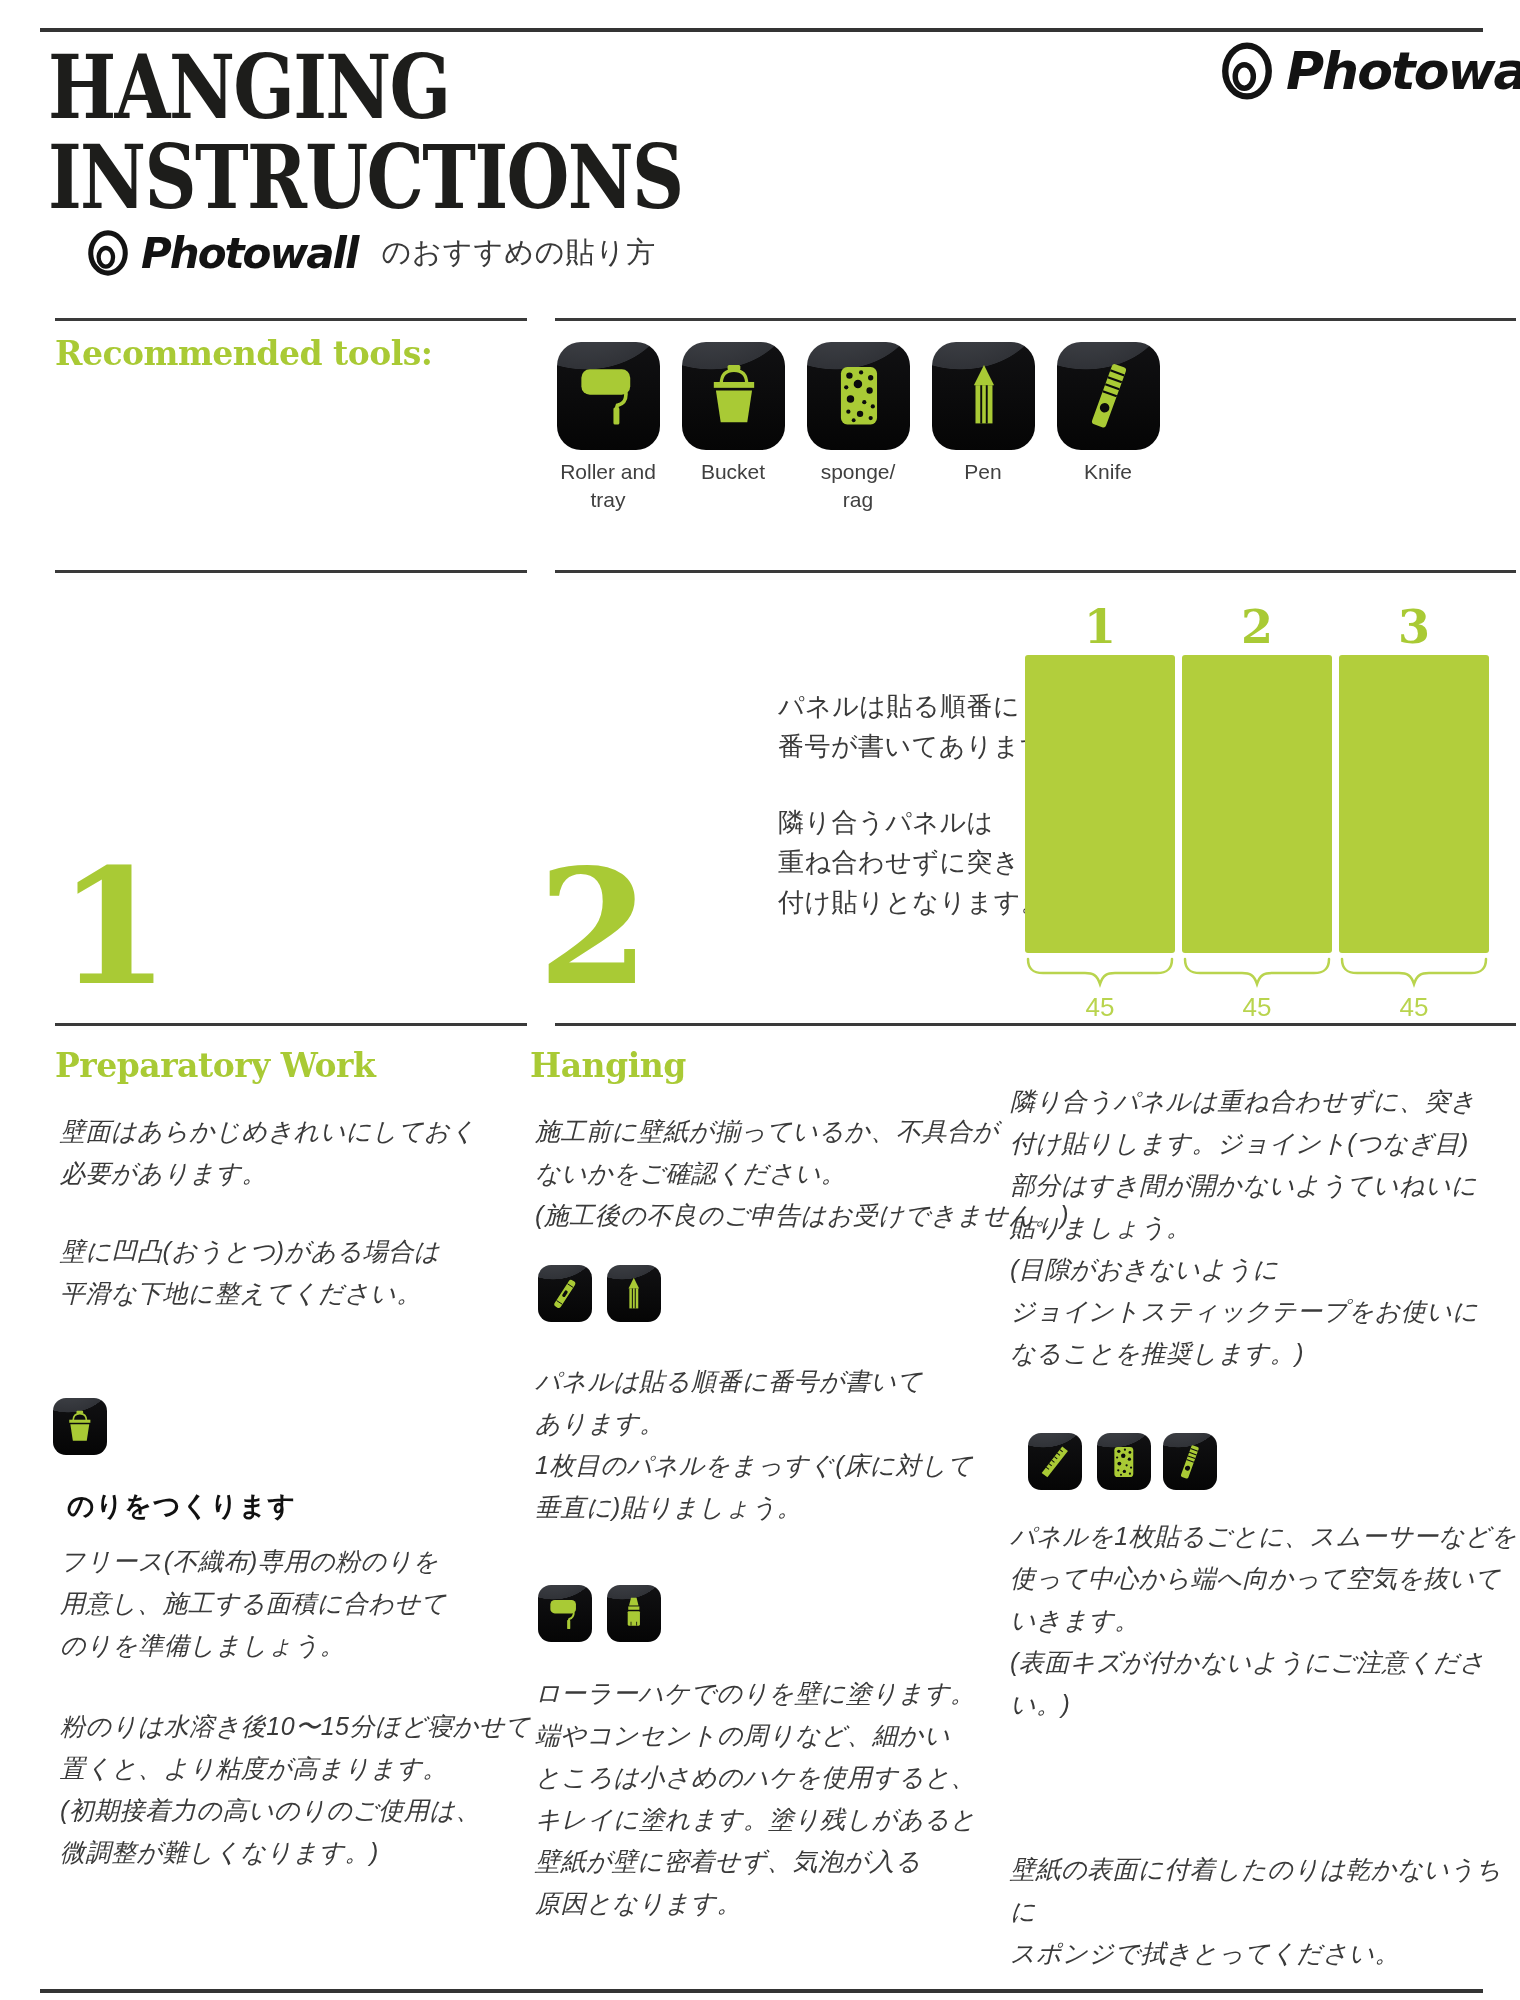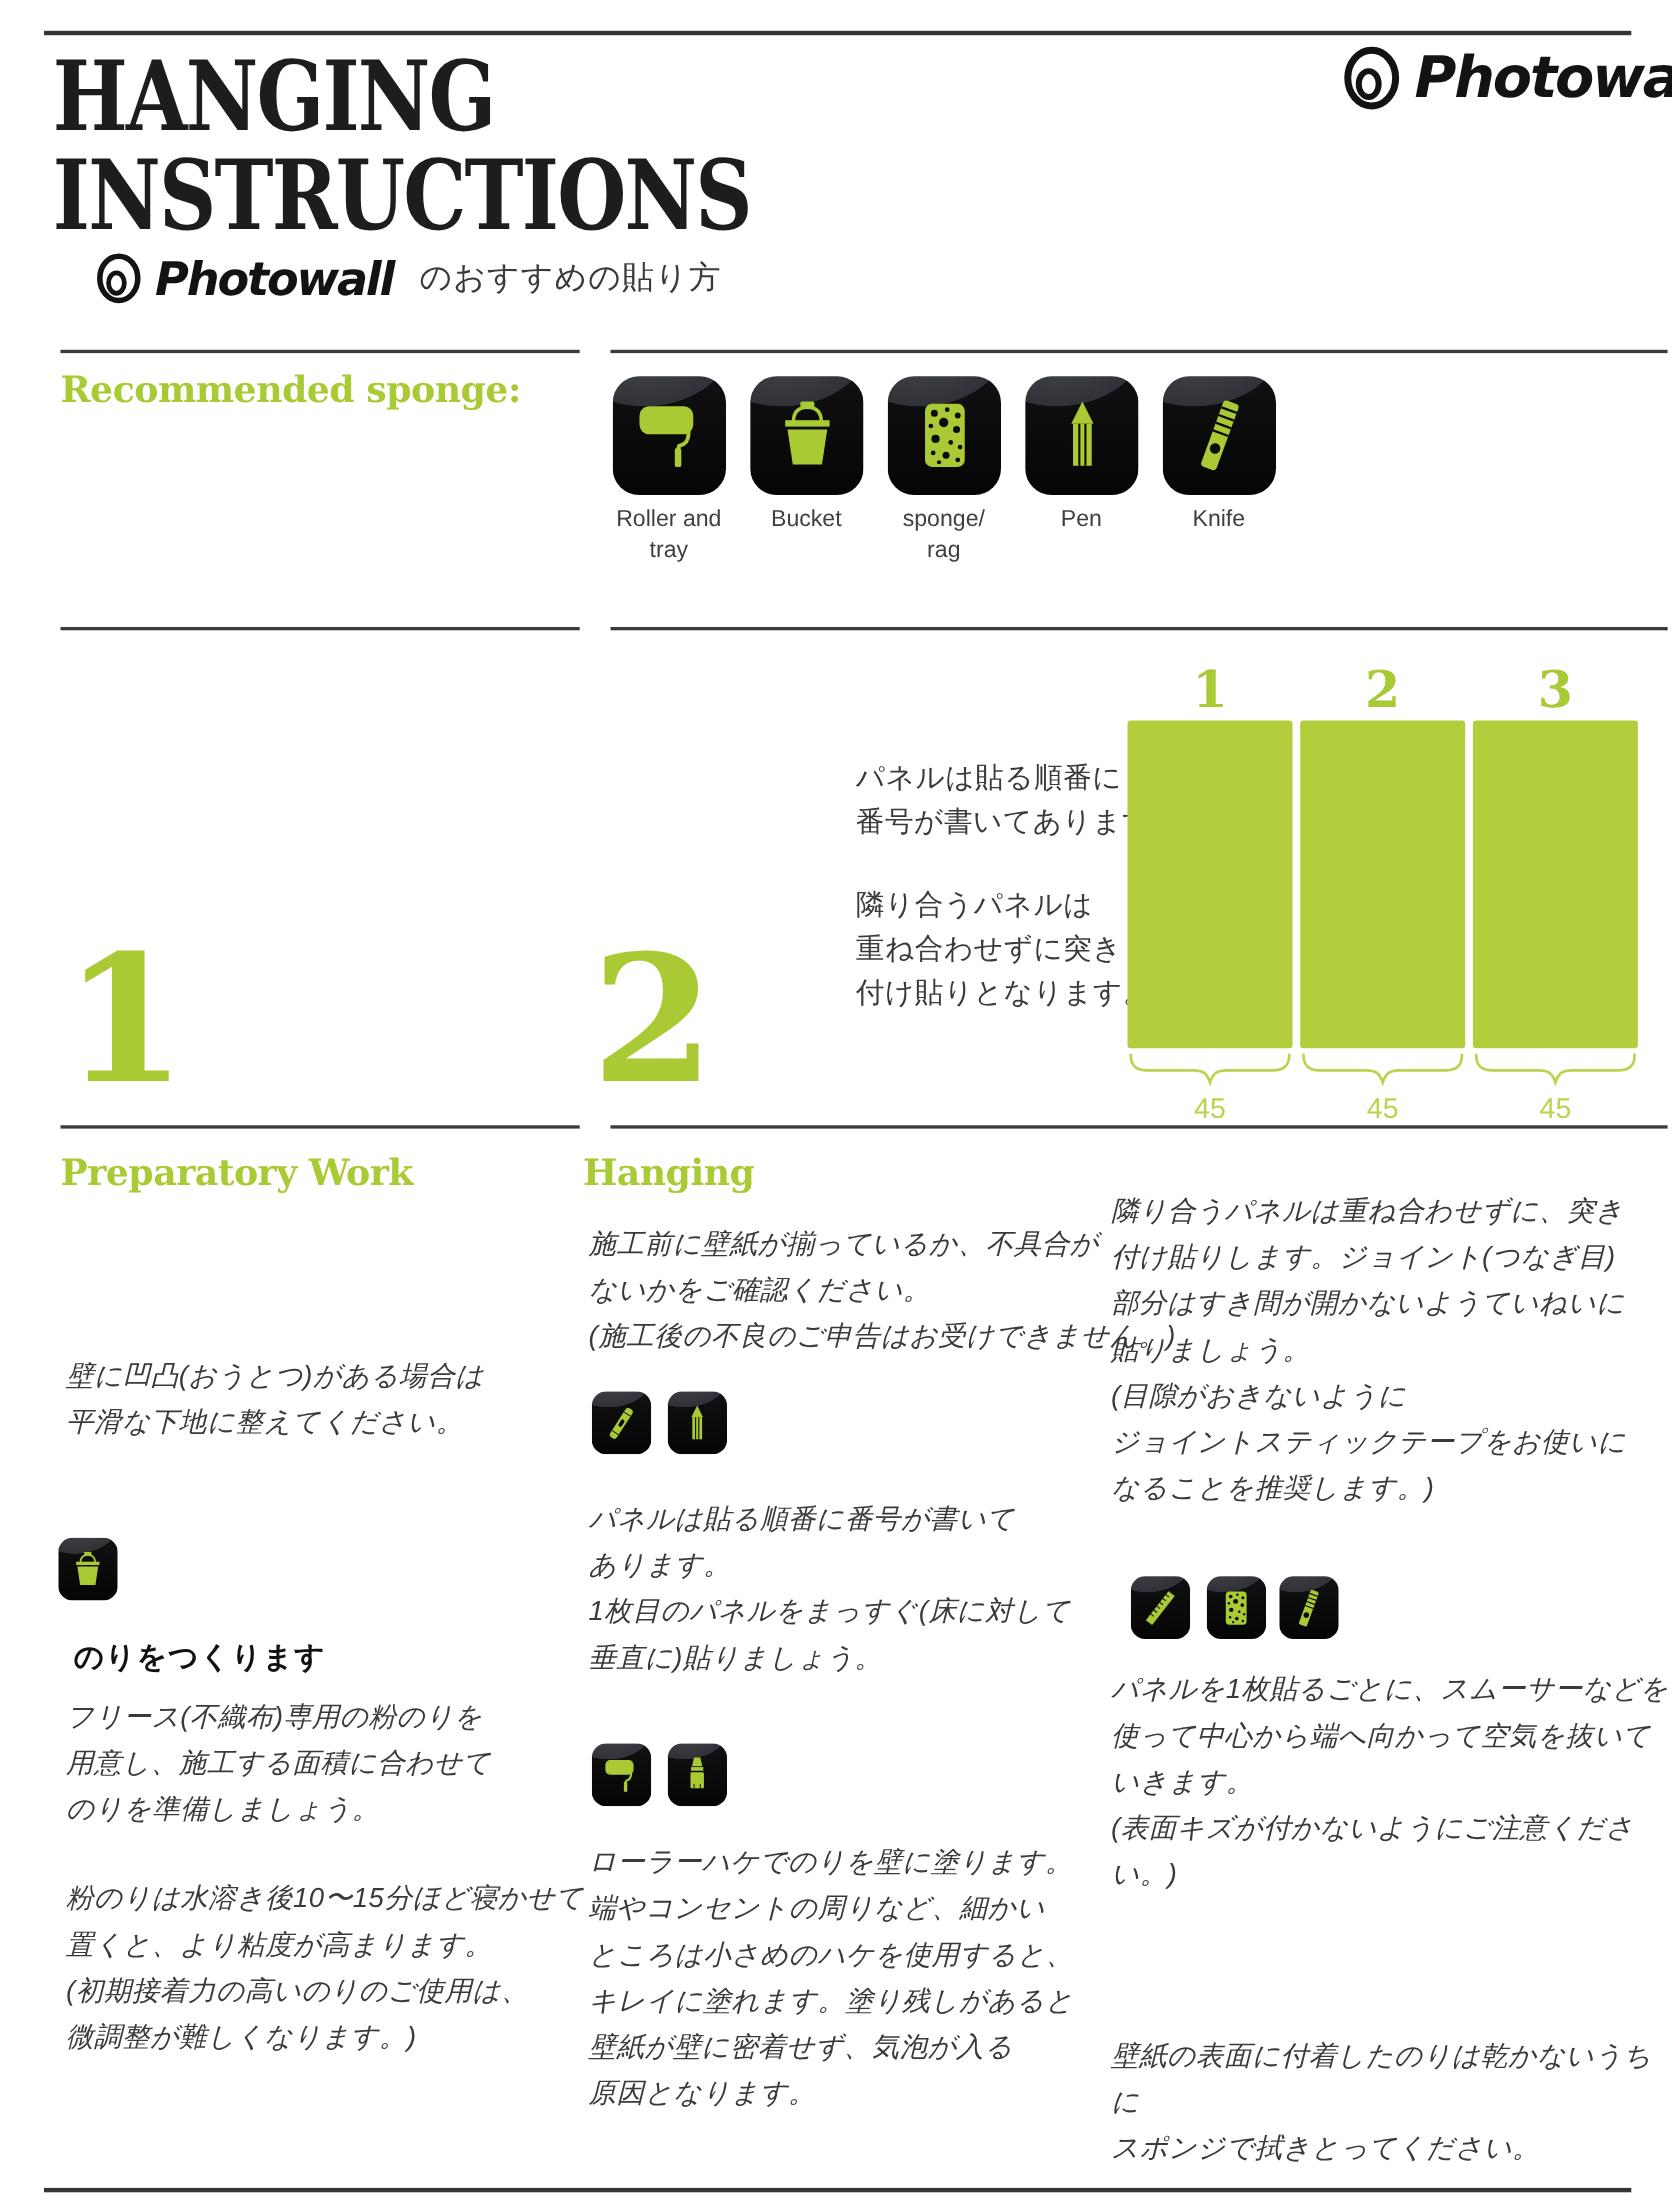--- a/index.html
+++ b/index.html
@@ -142,21 +142,21 @@
     <svg style="width:46px;height:50px;">
         <use href="#sym-logo-mark"></use>
       </svg>
     <span class="brand-text" style="font-size:42px;">Photowall</span>
     <span class="subtitle-jp" style="margin-left:14px;">のおすすめの貼り方</span>
   </div>
 
   <div class="rule" style="left:55px;top:318px;width:472px;"></div>
   <div class="rule" style="left:555px;top:318px;width:961px;"></div>
 
-  <div class="abs green-head" style="left:55px;top:334px;">Recommended sponge:</div>
+  <div class="abs green-head" style="left:55px;top:334px;">Recommended tools:</div>
 
   <div class="ticon big" style="left:557px;top:342px;">
     <svg class="glyph">
         <use href="#sym-roller-tray"></use>
       </svg>
   </div>
   <div class="ticon big" style="left:682px;top:342px;">
     <svg class="glyph">
         <use href="#sym-bucket"></use>
       </svg>
@@ -216,20 +216,22 @@
   </svg>
 
   <div class="dim" style="left:1100px;">45</div>
   <div class="dim" style="left:1257px;">45</div>
   <div class="dim" style="left:1414px;">45</div>
 
   <div class="rule" style="left:55px;top:1023px;width:472px;"></div>
   <div class="rule" style="left:555px;top:1023px;width:961px;"></div>
 
   <div class="abs green-head" style="left:55px;top:1046px;">Preparatory Work</div>
+  <div class="jp" style="left:60px;top:1110px;">壁面はあらかじめきれいにしておく
+必要があります。</div>
   <div class="jp" style="left:60px;top:1230px;">壁に凹凸(おうとつ)がある場合は
 平滑な下地に整えてください。</div>
   <div class="ticon small" style="left:53px;top:1398px;">
     <svg class="glyph">
         <use href="#sym-bucket"></use>
       </svg>
   </div>
   <div class="jp-bold" style="left:55px;top:1488px;">のりをつくります</div>
   <div class="jp" style="left:60px;top:1540px;">フリース(不織布)専用の粉のりを
 用意し、施工する面積に合わせて

